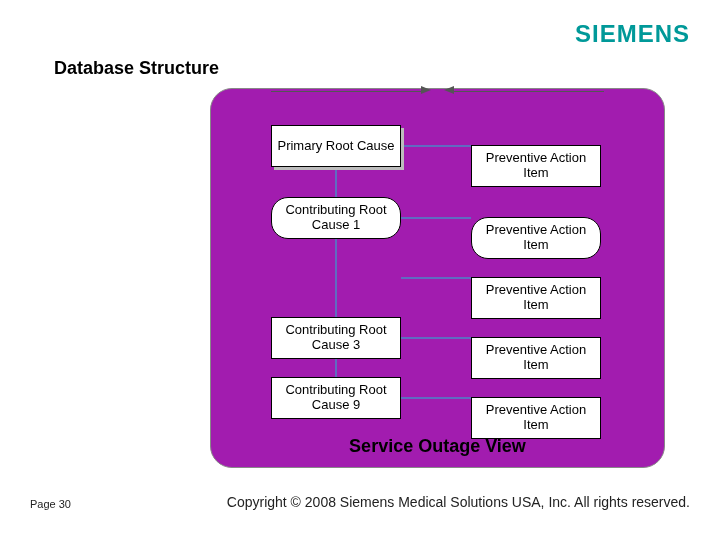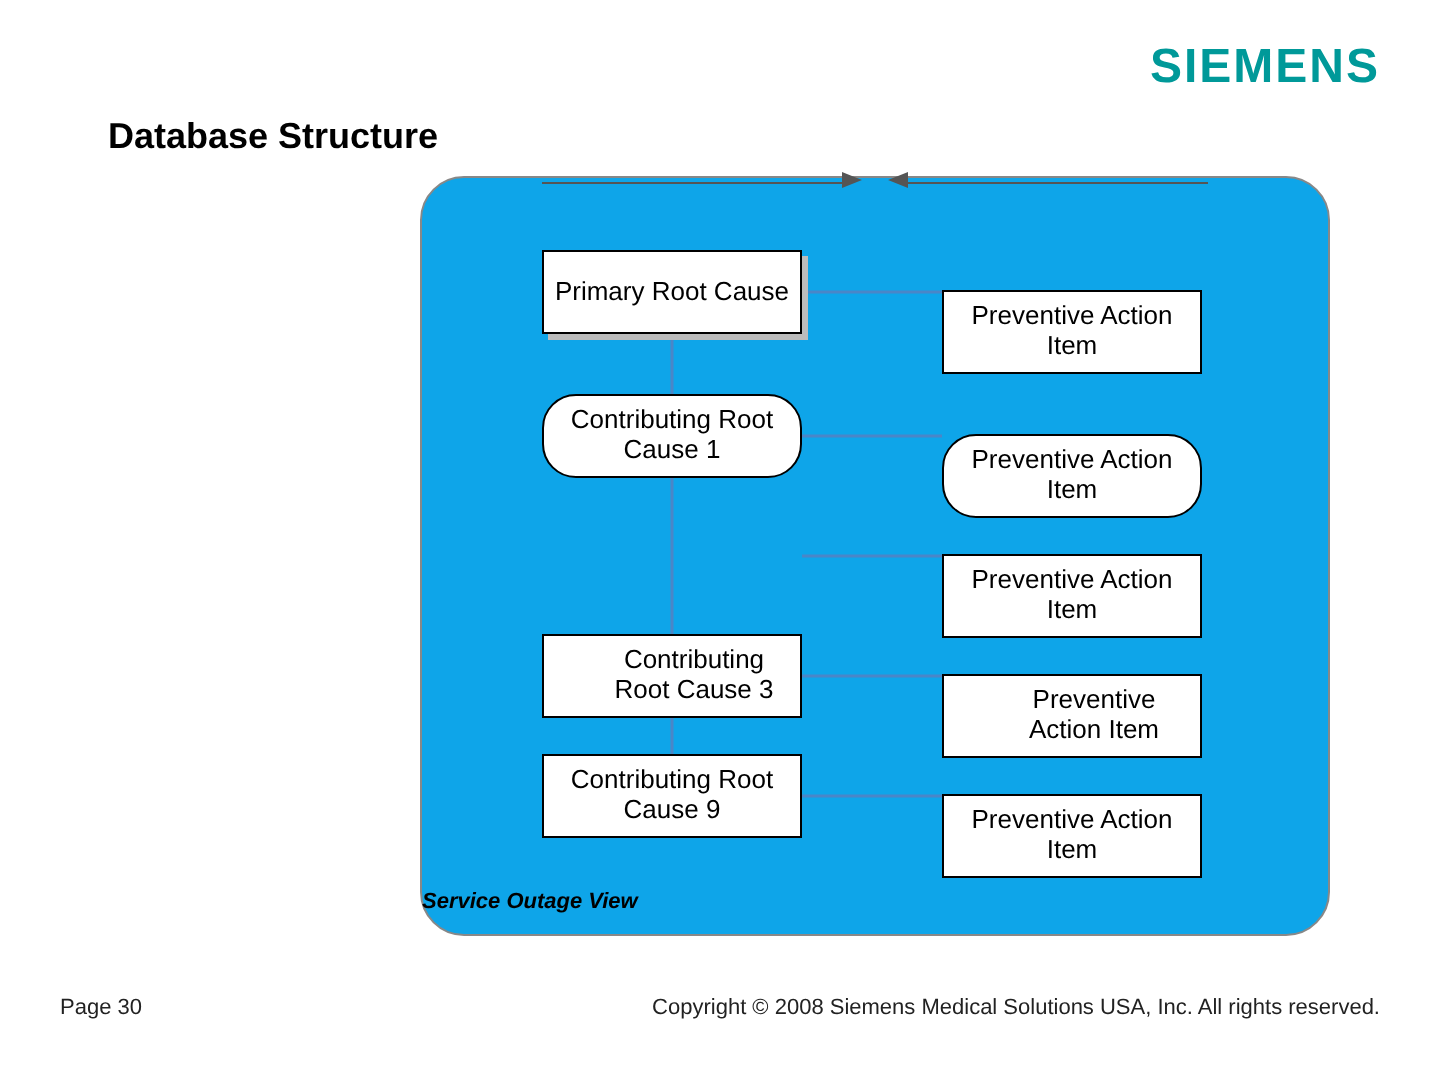--- a/index.html
+++ b/index.html
@@ -13,21 +13,21 @@
   .subtitle { position: absolute; top: 210px; left: 30px; width: 170px; font-size: 17px; font-weight: bold; line-height: 1.3; color: #000; }
 
   .diagram {
     position: absolute;
     top: 88px;
     left: 210px;
     width: 455px;
     height: 380px;
     border: 1px solid #888;
     border-radius: 22px;
-    background: #0ea5e9;
+    background: #a21caf;
   }
 
   .arrow-line {
     position: absolute;
     top: 2px;
     height: 1px;
     background: #555;
   }
   .arrow-right { left: 60px; width: 150px; }
   .arrow-left  { right: 60px; width: 150px; }
@@ -54,34 +54,34 @@
     line-height: 1.15;
     padding: 2px 4px;
   }
   .box.shadow { box-shadow: 3px 3px 0 0 #bcbcbc; }
   .col-left  { left: 60px; }
   .col-right { left: 260px; margin-top: 20px; }
 
   .row0 { top: 36px; }
   .row1 { top: 108px; border-radius: 17px; }
   .row2 { top: 168px; }
-  .row3 { top: 228px; padding-left: 26px; }
+  .row3 { top: 228px; }
   .row4 { top: 288px; }
 
   svg.connectors {
     position: absolute;
     top: 0; left: 0;
     width: 455px; height: 360px;
     pointer-events: none;
   }
 
-  .caption { position: absolute; left: 0; right: 0; bottom: 10px; text-align: left; font-size: 11px; font-weight: bold; font-style: italic; }
+  .caption { position: absolute; left: 0; right: 0; bottom: 10px; text-align: center; font-size: 18px; font-weight: bold; }
 
   .page-num { position: absolute; left: 30px; bottom: 18px; font-size: 11px; color: #222; }
-  .copyright { position: absolute; right: 30px; bottom: 18px; font-size: 11px; color: #222; text-align: right; }
+  .copyright { position: absolute; right: 30px; bottom: 18px; font-size: 14px; color: #222; text-align: right; }
 </style>
 </head>
 <body>
 
 <div class="page">
 
   <div class="logo">SIEMENS</div>
 
   <div class="title">Database Structure</div>
 

